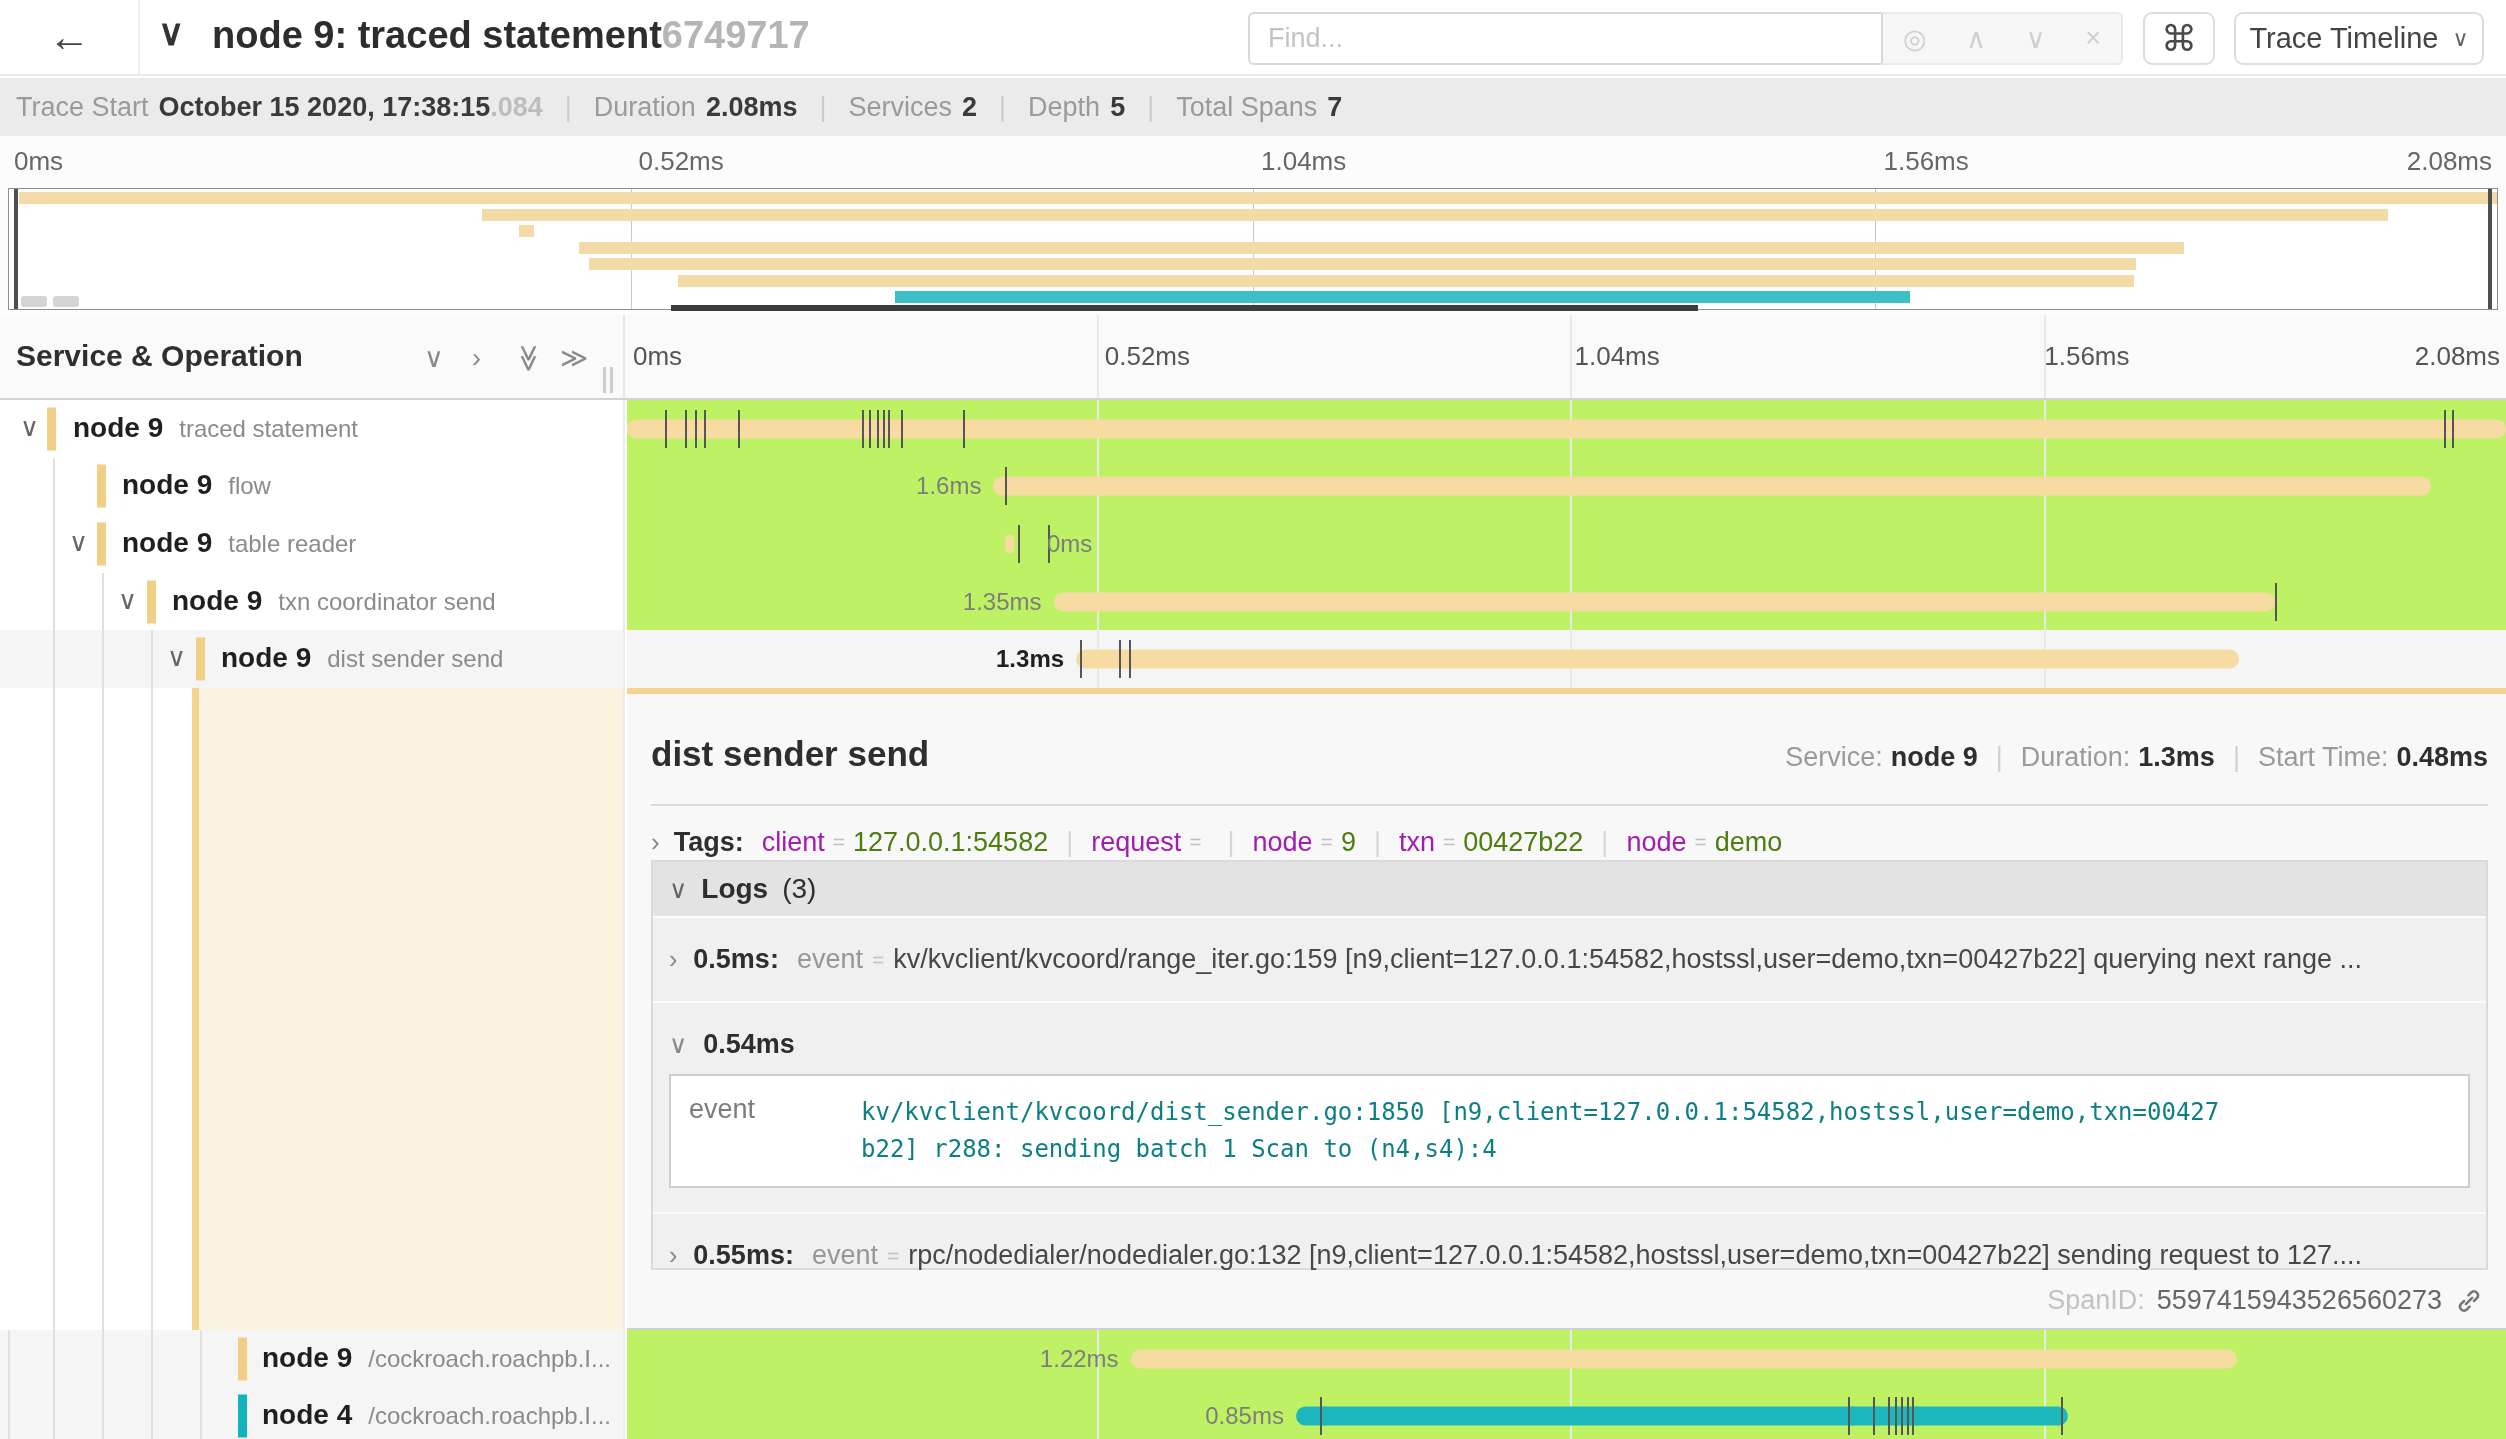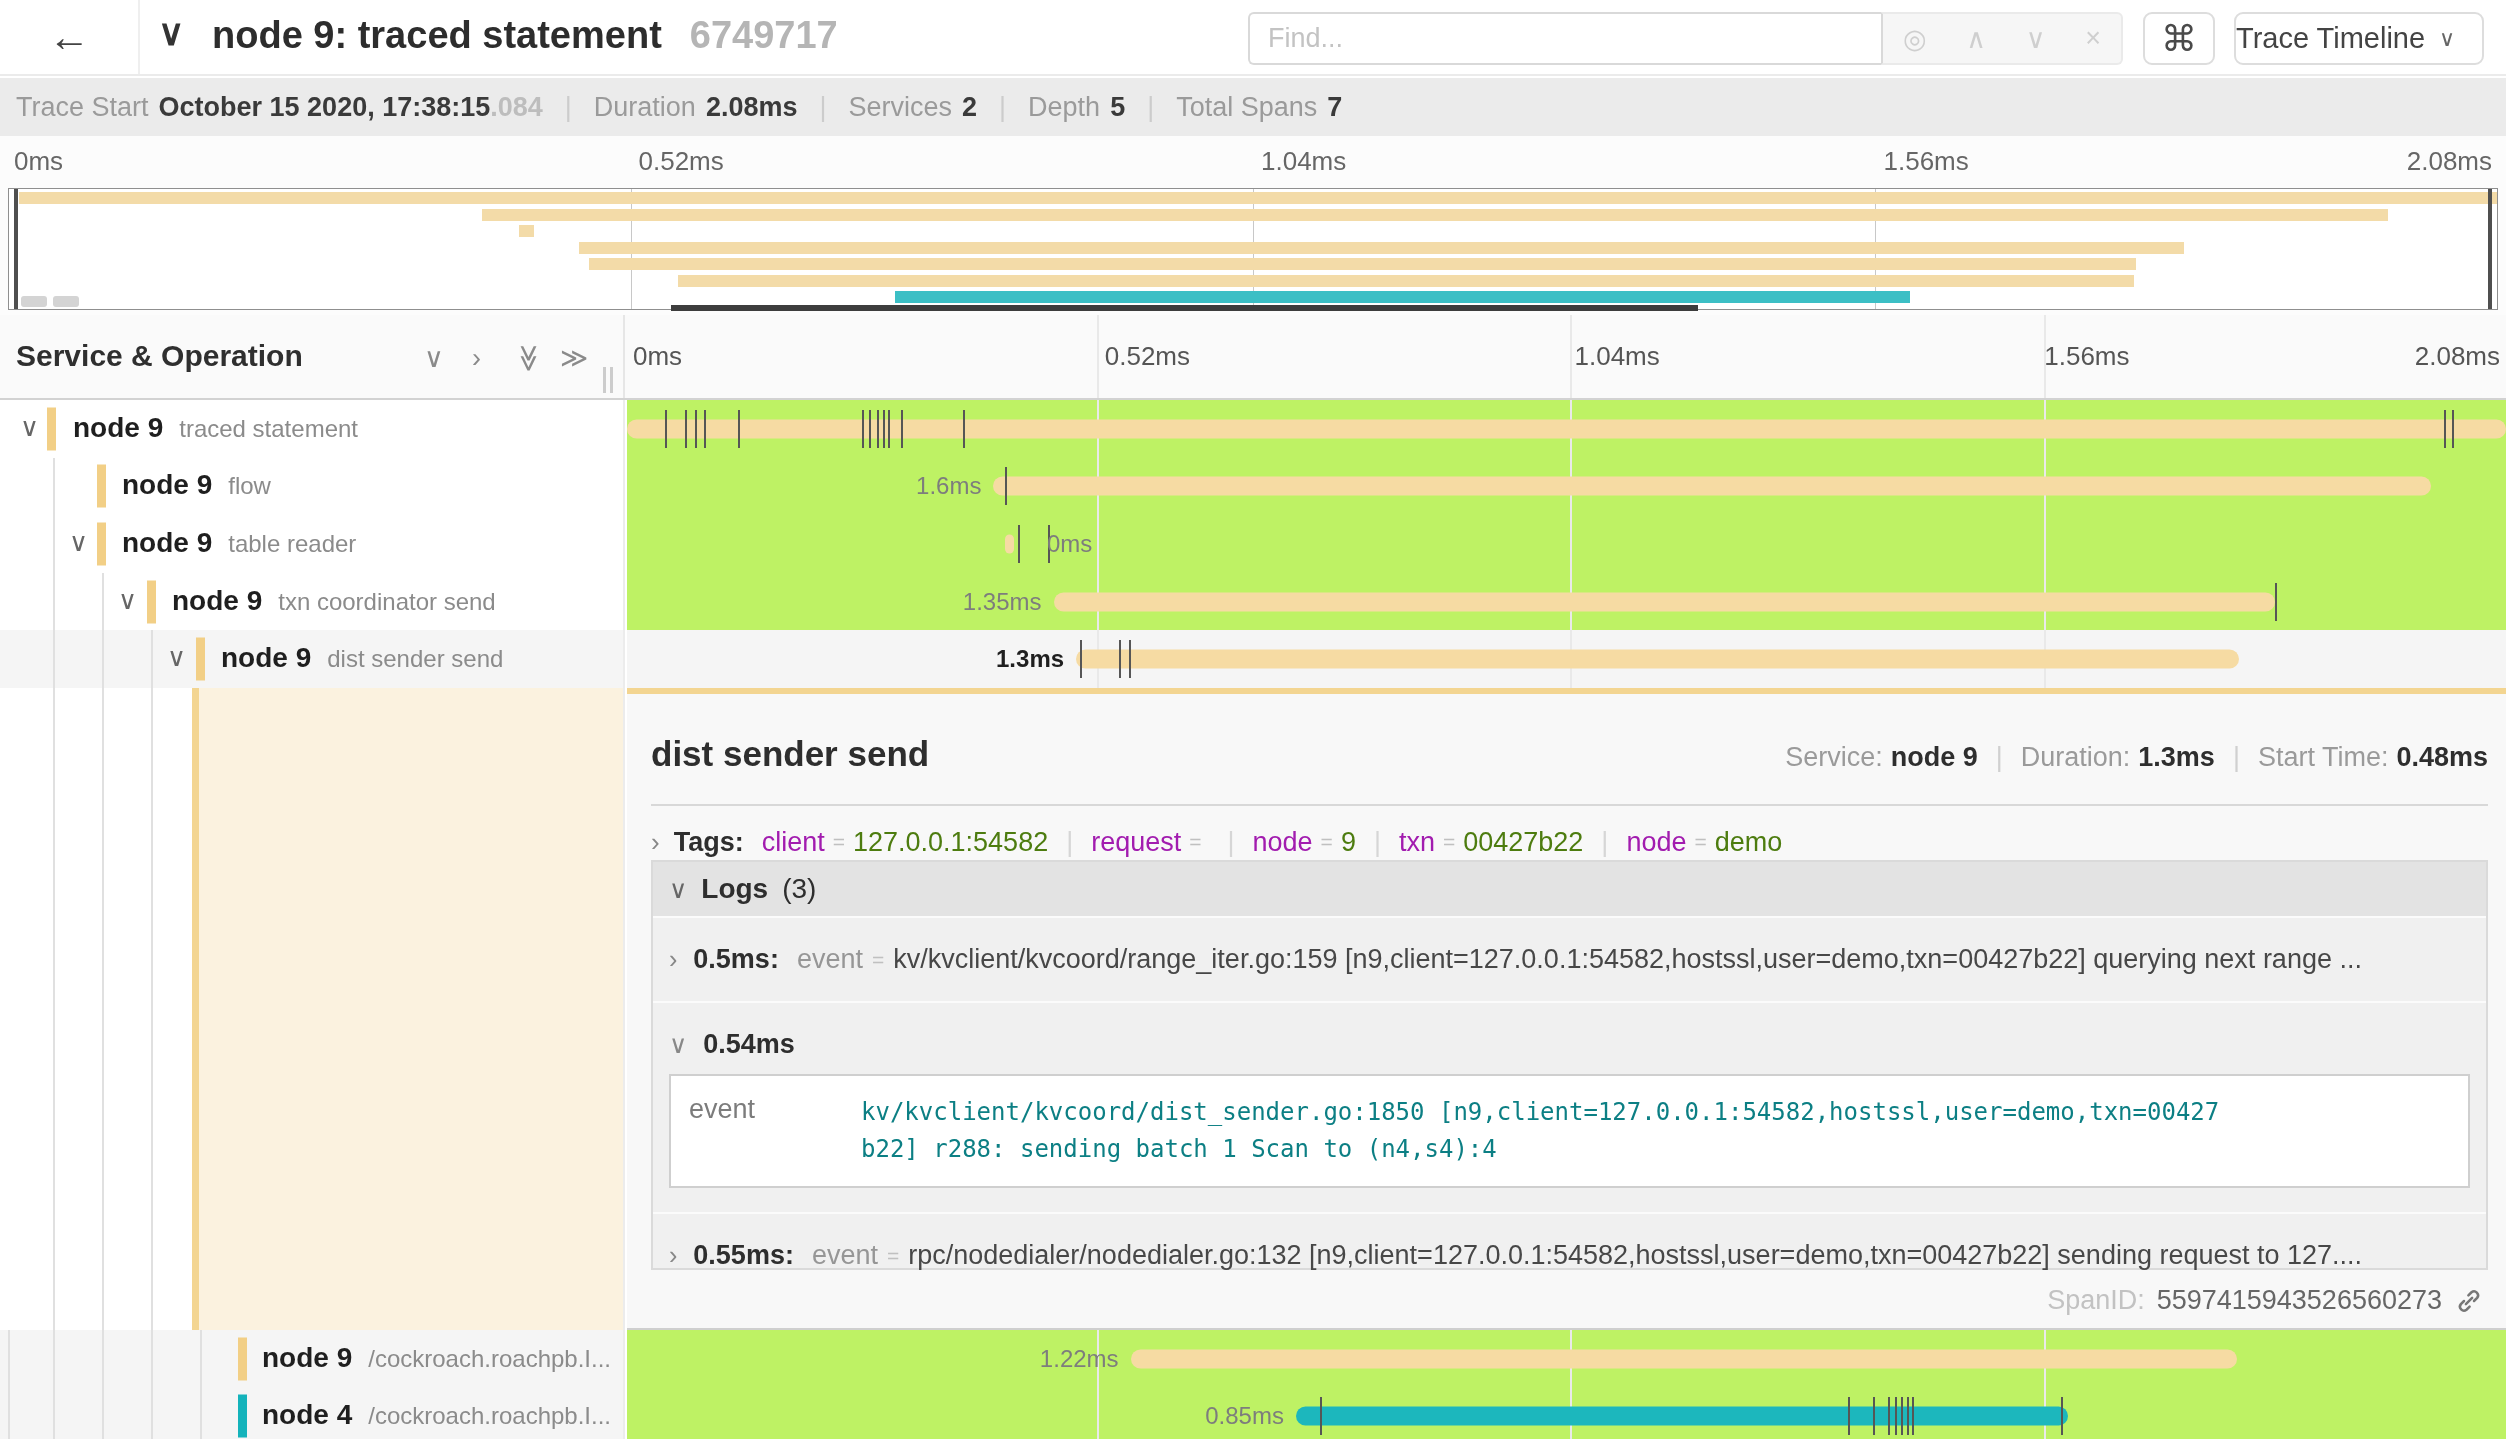--- a/index.html
+++ b/index.html
@@ -6,32 +6,32 @@
   html,body { width:2506px; height:1439px; overflow:hidden; background:#fff;
     font-family:"Liberation Sans", sans-serif; color:#333; }
   .app { position:relative; width:2506px; height:1439px; }
 
   
   .topbar { position:absolute; top:0; left:0; right:0; height:76px; background:#fff; border-bottom:2px solid #ebebeb; }
   .back-btn { position:absolute; left:0; top:0; width:140px; height:74px; border-right:2px solid #efefef;
     display:flex; align-items:center; justify-content:center; font-size:42px; color:#444; cursor:pointer; }
   .title-collapse { position:absolute; left:158px; top:12px; font-size:36px; font-weight:700; color:#333; cursor:pointer; }
   .page-title { position:absolute; left:212px; top:14px; font-size:38px; font-weight:700; color:#2d2d2d; white-space:nowrap; }
-  .trace-id { color:#b5b5b5; margin-left:28px; font-weight:600; }
+  .trace-id { color:#b5b5b5; margin-left:0; font-weight:600; }
   .find-input { position:absolute; left:1248px; top:12px; width:633px; height:53px; border:2px solid #d9d9d9; border-right:none;
     border-radius:6px 0 0 6px; font-size:27px; padding-left:18px; color:#555; outline:none; font-family:"Liberation Sans",sans-serif;}
   .find-input::placeholder { color:#c3c3c3; }
   .find-tools { position:absolute; left:1881px; top:12px; width:242px; height:53px; background:#f6f6f6;
     border:2px solid #eaeaea; border-left:2px solid #d9d9d9; border-radius:0 6px 6px 0;
     display:flex; align-items:center; justify-content:space-around; color:#cfcfcf; font-size:27px; }
   .find-tools span { cursor:pointer; }
   .cmd-btn { position:absolute; left:2143px; top:12px; width:72px; height:53px; background:#fff; border:2px solid #ddd;
     border-radius:9px; display:flex; align-items:center; justify-content:center; font-size:36px; color:#4a4a4a; cursor:pointer; }
   .view-btn { position:absolute; left:2234px; top:12px; width:250px; height:53px; background:#fff; border:2px solid #ddd;
-    border-radius:9px; display:flex; align-items:center; gap:14px; font-size:29px; color:#444; cursor:pointer; }
+    border-radius:9px; display:flex; align-items:center; justify-content:center; gap:14px; font-size:29px; color:#444; cursor:pointer; }
   .view-btn .caret { font-size:22px; color:#666; }
 
   
   .summary { position:absolute; top:78px; left:0; right:0; height:58px; background:#ebebeb;
     display:flex; align-items:center; padding-left:16px; font-size:27px; color:#9a9a9a; white-space:nowrap; }
   .sum-val { color:#3a3a3a; font-weight:700; margin-left:10px; }
   .sum-dim { color:#bdbdbd; font-weight:700; }
   .sum-sep { color:#cccccc; margin:0 22px; font-weight:400; }
 
   

